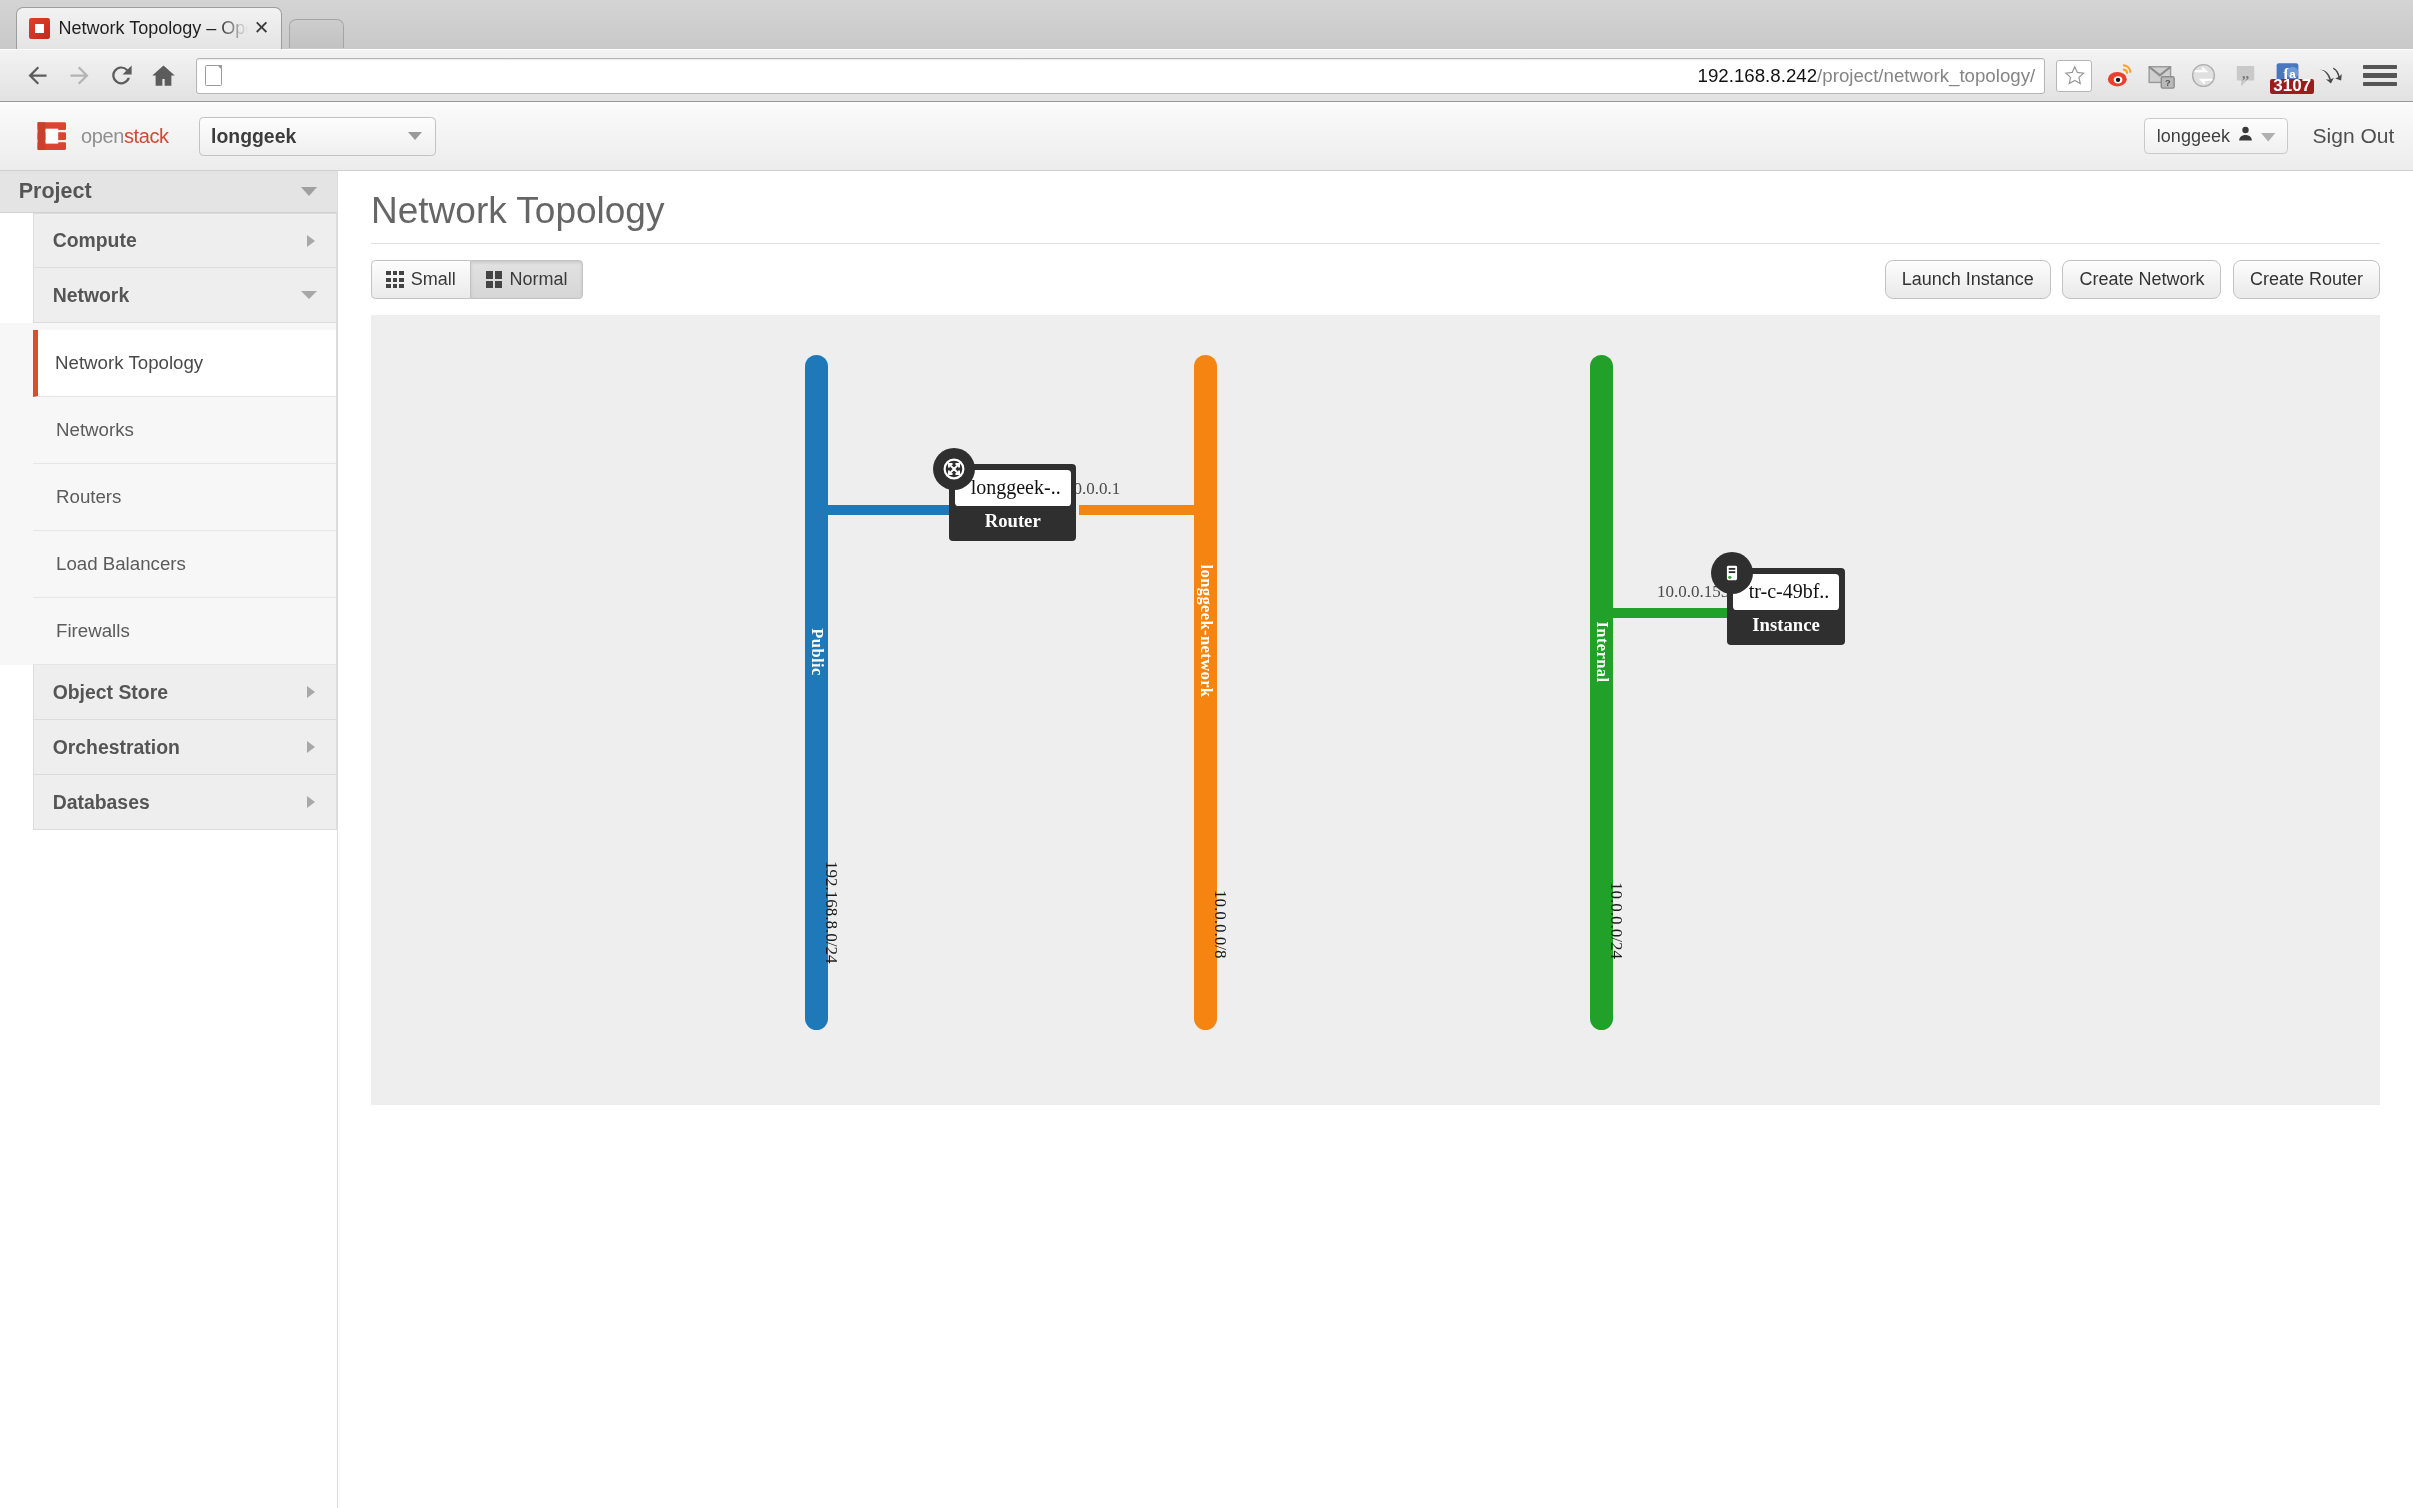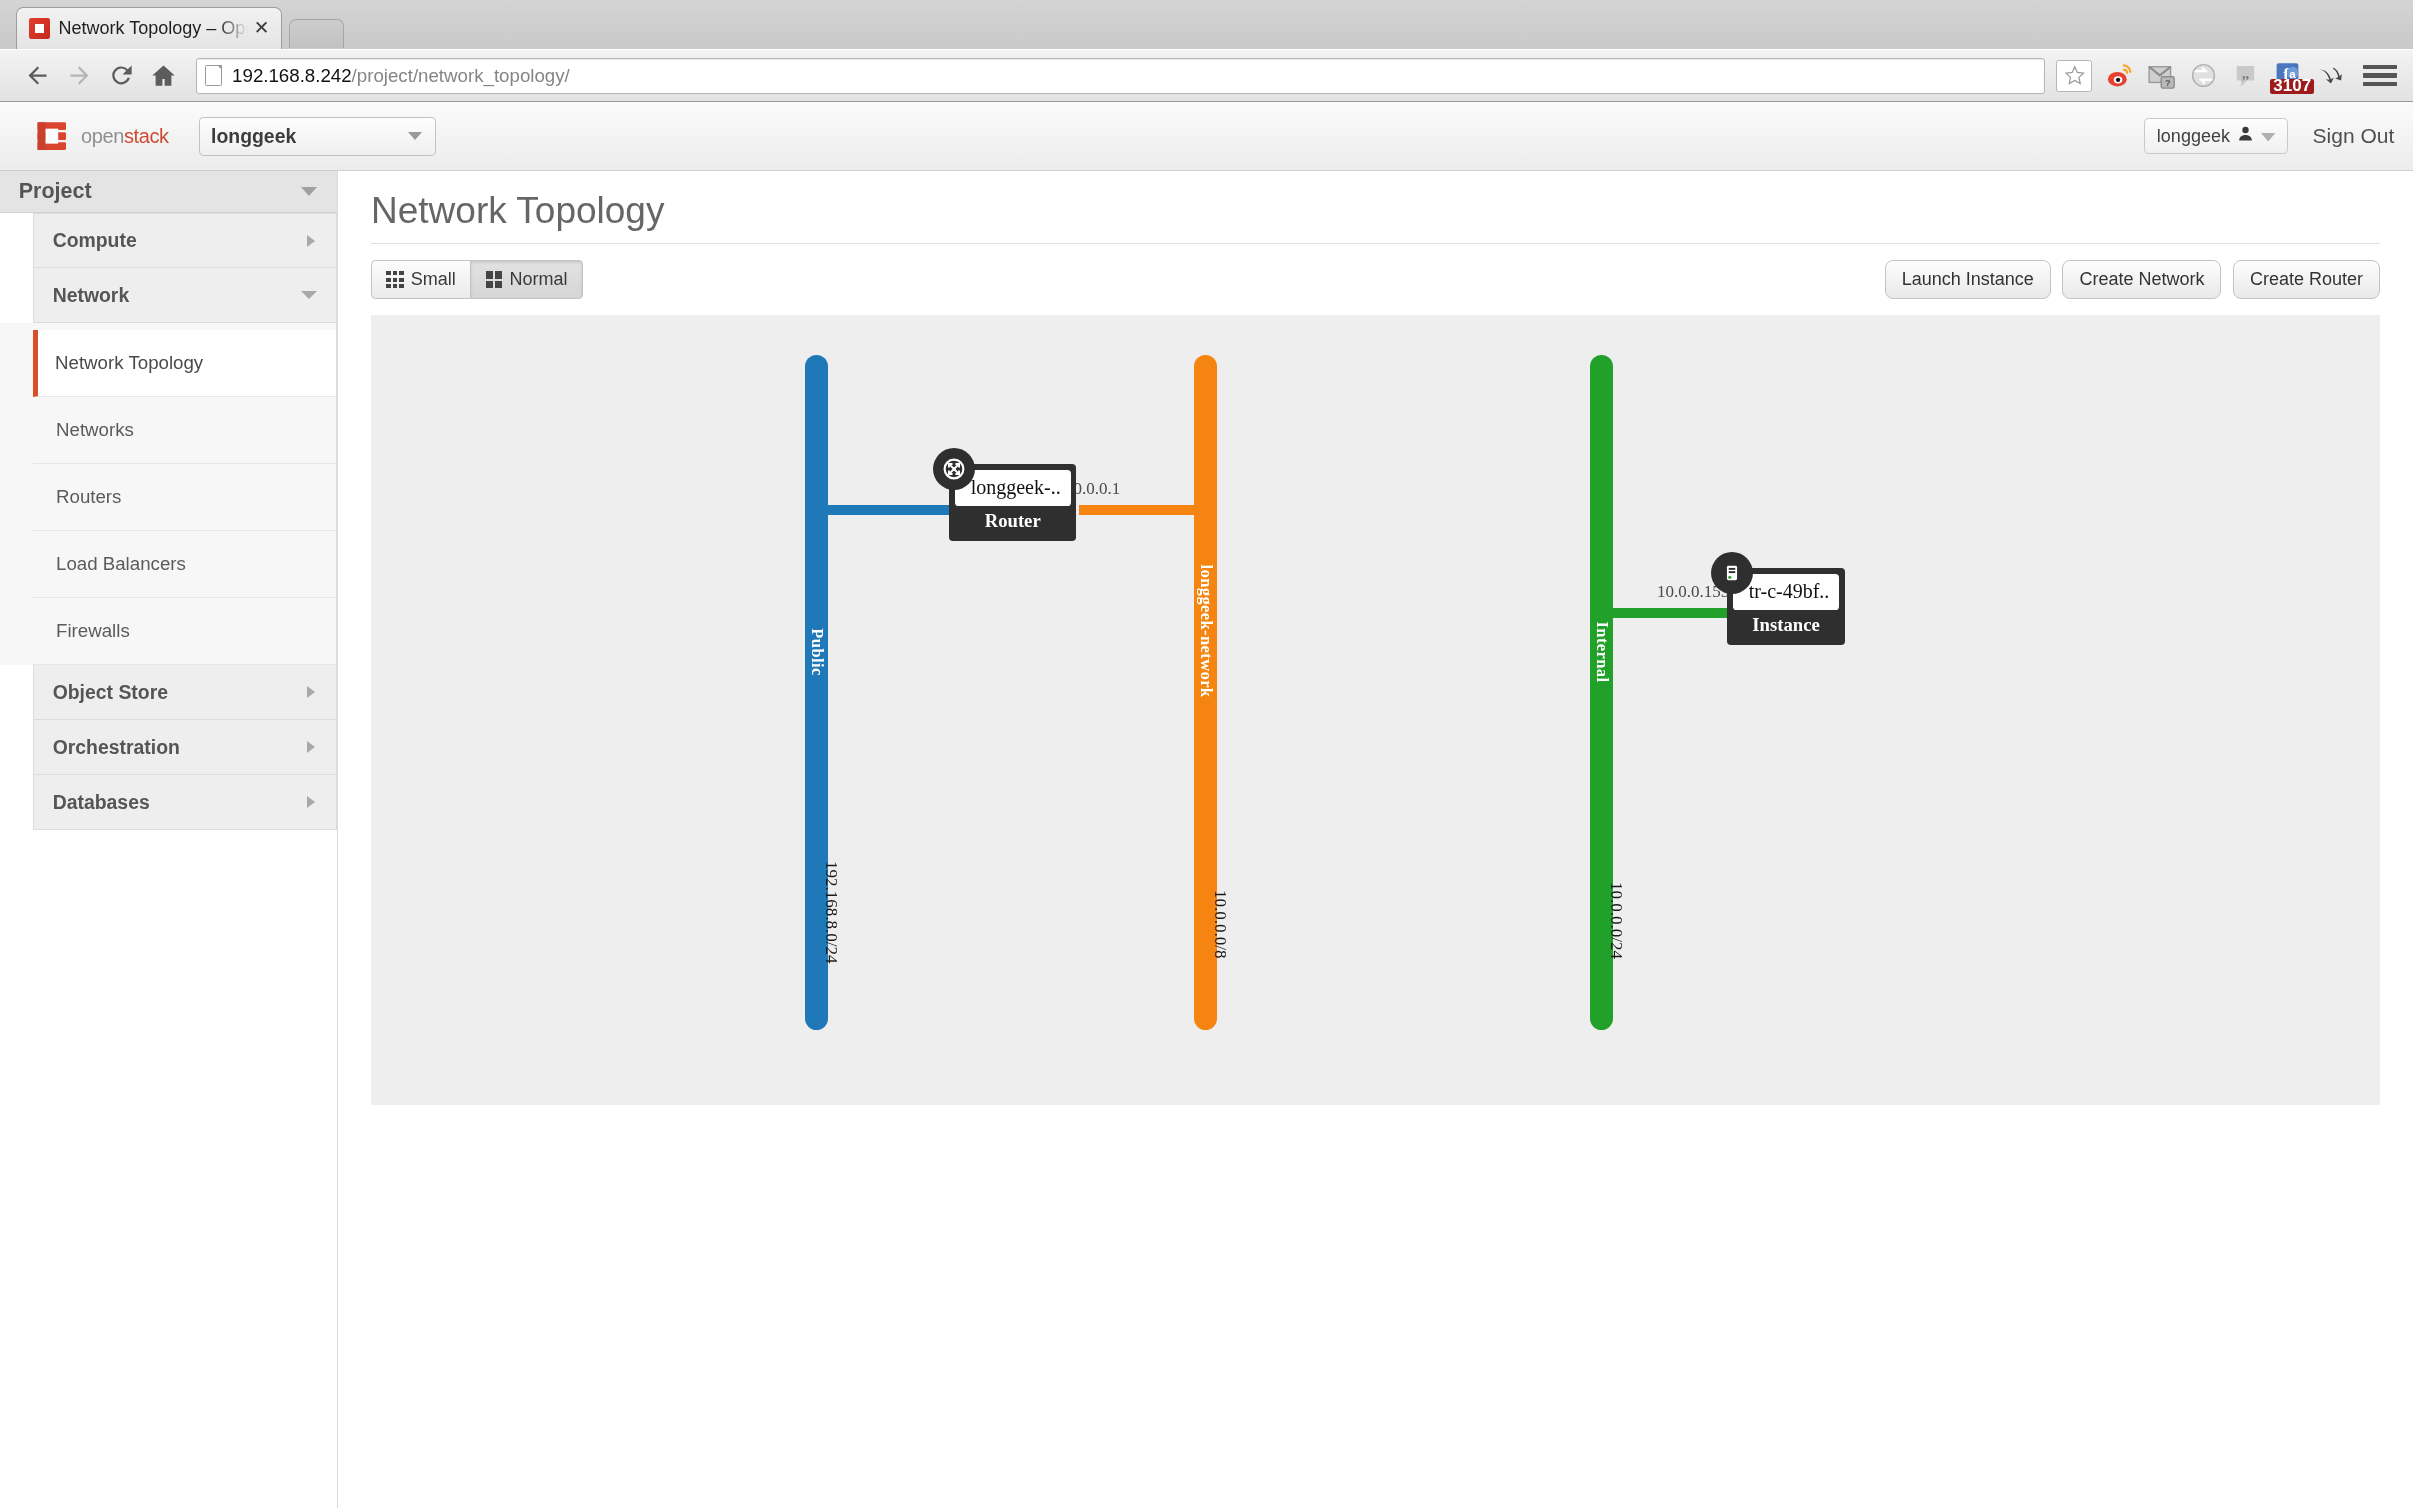--- a/index.html
+++ b/index.html
@@ -98,20 +98,21 @@
     flex: 1;
     height: 36px;
     margin: 0 11.5px 0 11.5px;
     background: #ffffff;
     border: 0.7px solid #b6b6b6;
     border-radius: 2.9px;
     display: flex;
     align-items: center;
     padding: 0 8.6px;
     box-shadow: inset 0 0.7px 1.4px rgba(0,0,0,.10);
+    justify-content: space-between;
   }
   .page-icon {
     width: 17px; height: 21.5px;
     flex: 0 0 17px;
     background: #fff;
     border: 0.7px solid #9b9b9b;
     border-radius: 1.4px;
     position: relative;
     margin-right: 10px;
   }

